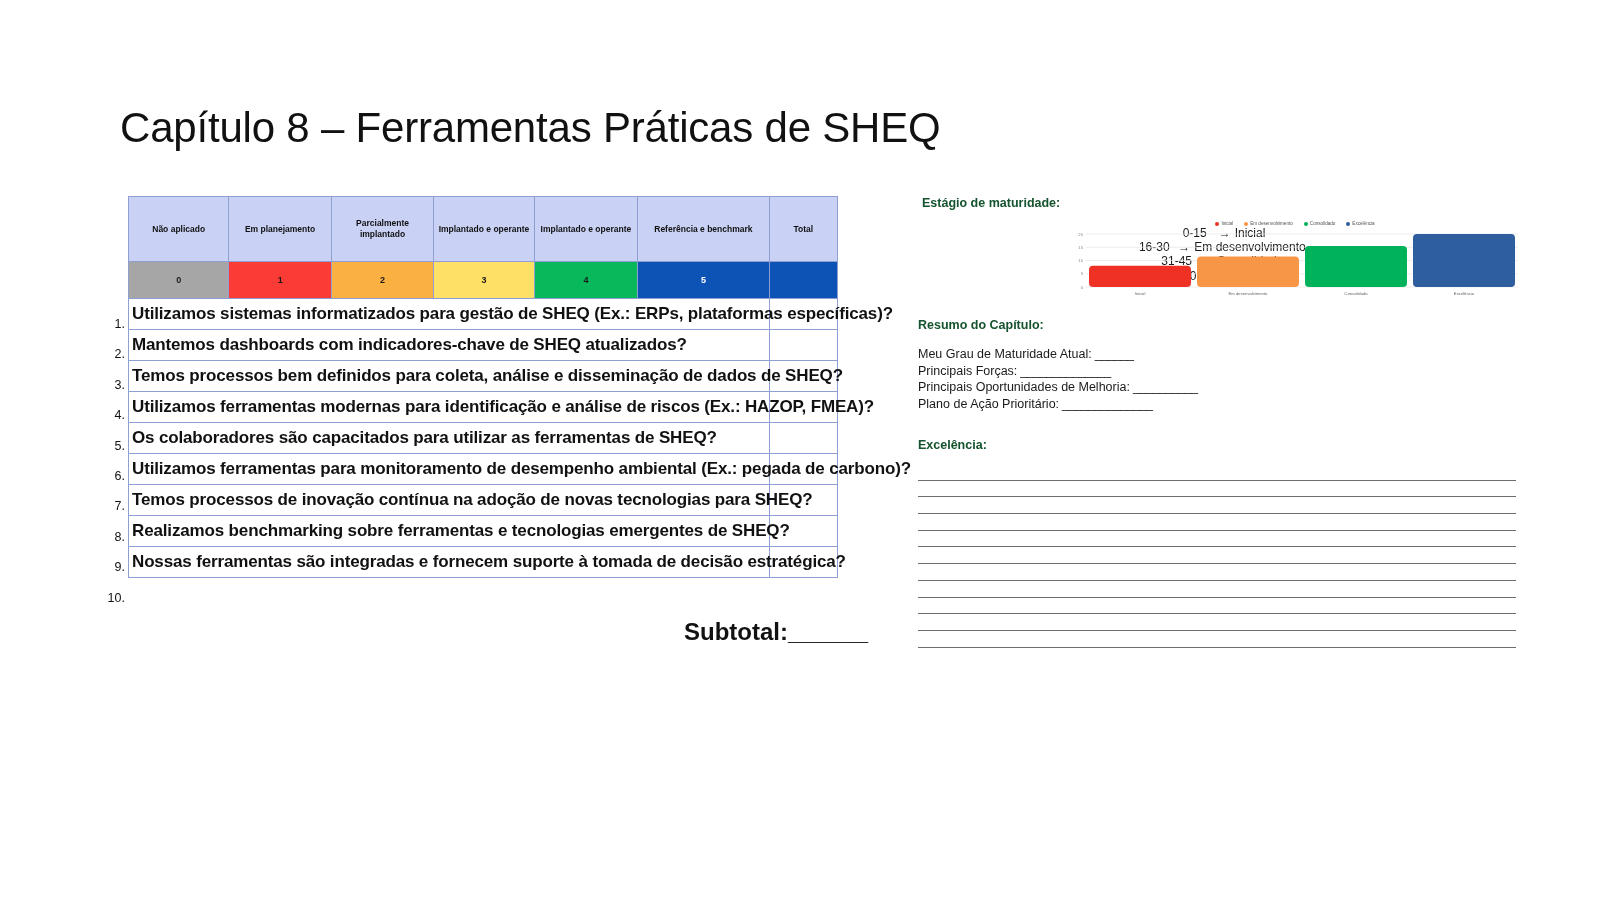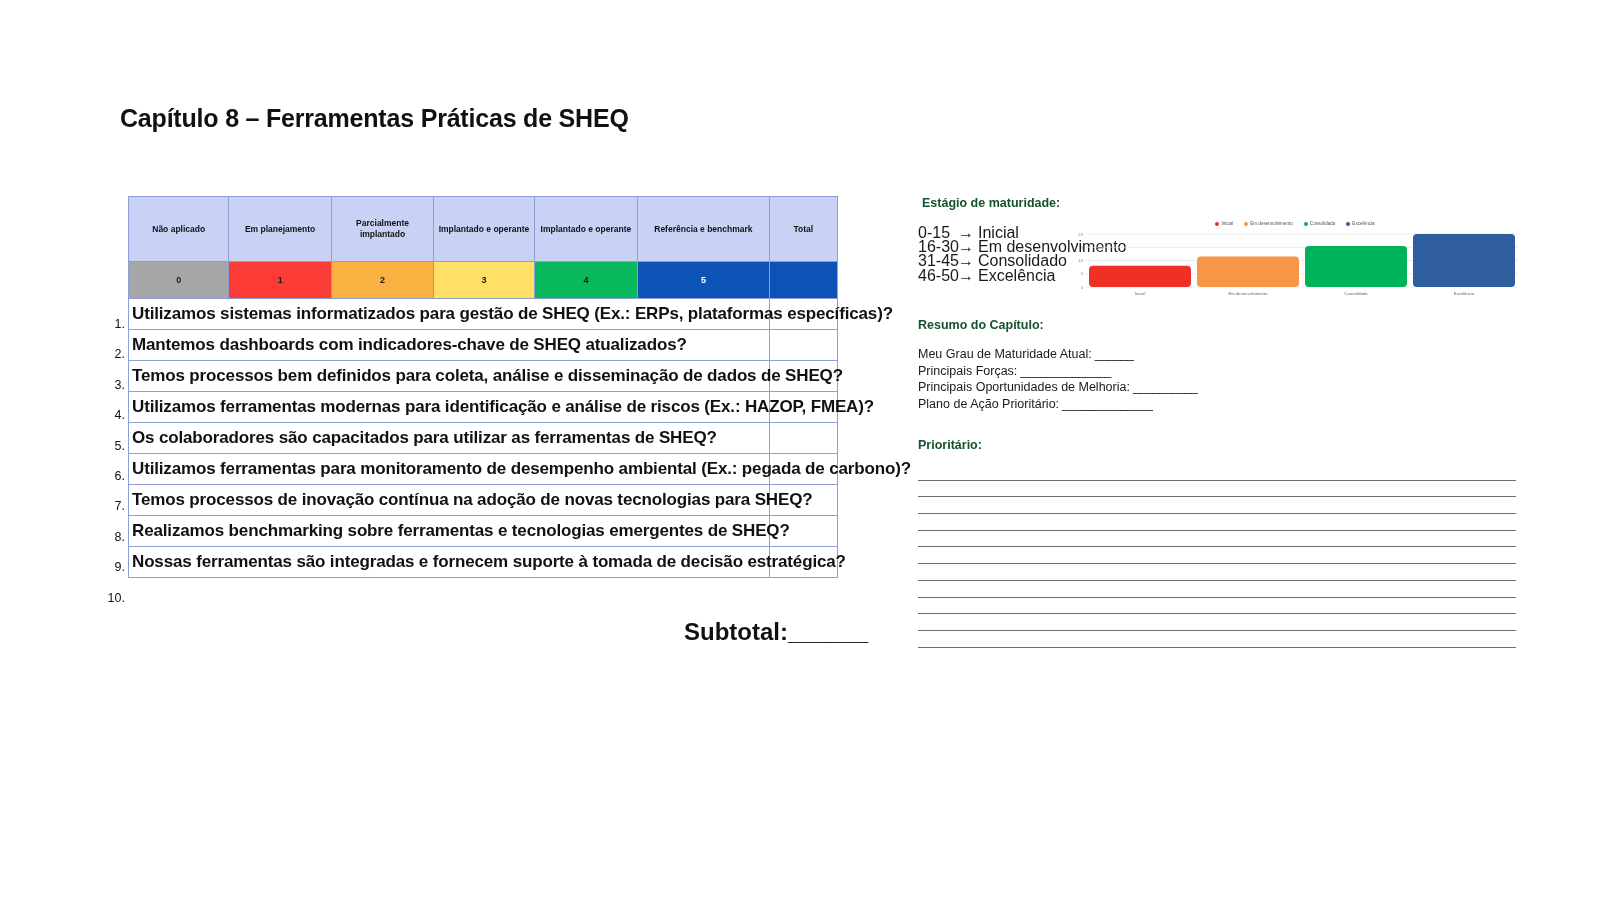--- a/index.html
+++ b/index.html
@@ -16,22 +16,22 @@
     font-family: "Liberation Sans", "DejaVu Sans", sans-serif;
     color: #1a1a1a;
     -webkit-font-smoothing: antialiased;
   }
 
   
   #page-title {
     position: absolute;
     left: 120px;
     top: 104px;
-    font-size: 25px;
-    font-weight: 700;
+    font-size: 42px;
+    font-weight: 400;
     letter-spacing: -0.2px;
     color: #111111;
     white-space: nowrap;
   }
 
   
   #assessment-block {
     position: absolute;
     left: 128px;
     top: 196px;
@@ -131,24 +131,25 @@
   }
 
   #maturity-head { margin-left: 4px; }
 
   #maturity-row {
     position: relative;
     margin-top: 16px;
     height: 72px;
   }
   #maturity-legend {
-    font-size: 16px;
+    font-size: 12px;
     line-height: 14.2px;
     color: #1a1a1a;
     white-space: pre;
+    text-align: center;
   }
   .mat-line { white-space: nowrap; }
   .mat-range { display: inline-block; width: 40px; }
   .mat-arrow { display: inline-block; width: 20px; }
 
   
   #maturity-chart {
     position: absolute;
     left: 152px;
     top: -6px;
@@ -343,21 +344,21 @@
 
   <div class="section-head" id="resumo-head">Resumo do Capítulo:</div>
 
   <div id="resumo-body">
       <div class="resumo-line"><span>Meu Grau de Maturidade Atual:</span><span class="blank-fill"> ______</span></div>
       <div class="resumo-line"><span>Principais Forças:</span><span class="blank-fill"> ______________</span></div>
       <div class="resumo-line"><span>Principais Oportunidades de Melhoria:</span><span class="blank-fill"> __________</span></div>
       <div class="resumo-line"><span>Plano de Ação Prioritário:</span><span class="blank-fill"> ______________</span></div>
     </div>
 
-  <div class="section-head" id="obs-head">Prioritário:</div>
+  <div class="section-head" id="obs-head">Excelência:</div>
 
   <div id="obs-lines">
       <div class="obs-line"></div>
       <div class="obs-line"></div>
       <div class="obs-line"></div>
       <div class="obs-line"></div>
       <div class="obs-line"></div>
       <div class="obs-line"></div>
       <div class="obs-line"></div>
       <div class="obs-line"></div>

